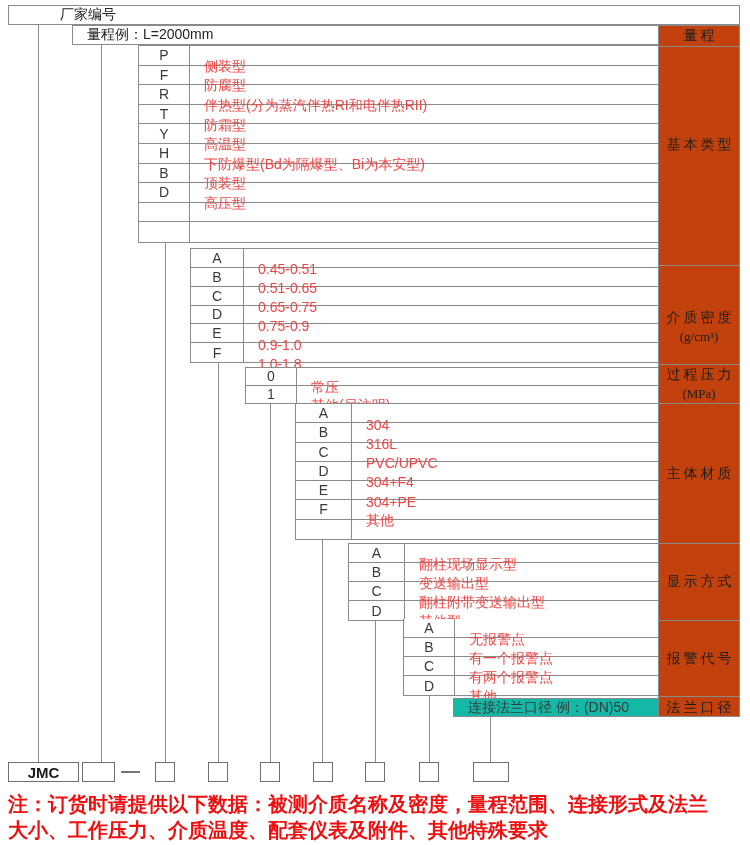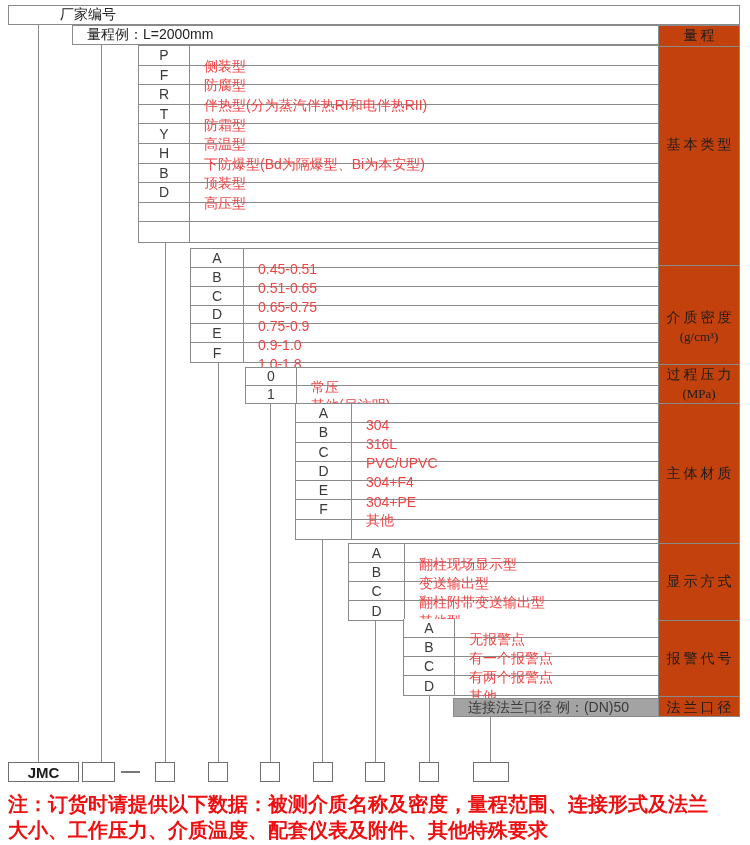--- a/index.html
+++ b/index.html
@@ -46,21 +46,21 @@
 
   
   .t-basic .row{height:19.6px;}   .t-basic .code{width:50px;}
   .t-dens  .row{height:18.85px;}  .t-dens  .code{width:52px;}
   .t-press .row{height:17.5px;}   .t-press .code{width:50px;}
   .t-mat   .row{height:19.28px;}  .t-mat   .code{width:55px;}
   .t-disp  .row{height:19px;}     .t-disp  .code{width:55px;}
   .t-alarm .row{height:19px;}     .t-alarm .code{width:50px;}
 
   .flange-row{position:absolute;box-sizing:border-box;border:1px solid #8a8a8a;display:flex;align-items:center;
-              font-size:14px;color:#3a3a3a;background:#a3a3a3;padding-left:14px;white-space:nowrap;}
+              font-size:14px;color:#3a3a3a;background:#14b8a6;padding-left:14px;white-space:nowrap;}
 
   .note{position:absolute;left:8px;top:791px;width:740px;color:#ee1010;font-weight:bold;
         font-size:20px;line-height:26px;white-space:nowrap;}
 </style>
 </head>
 <body>
 
 <div class="stage">
 
   <div class="hdr" style="left:8px;top:5px;width:732px;height:20px;padding-left:51px;">

